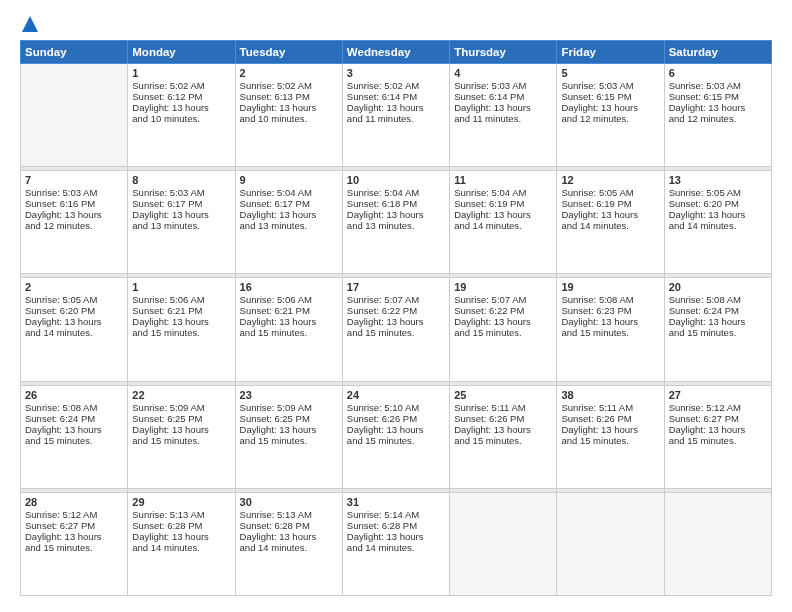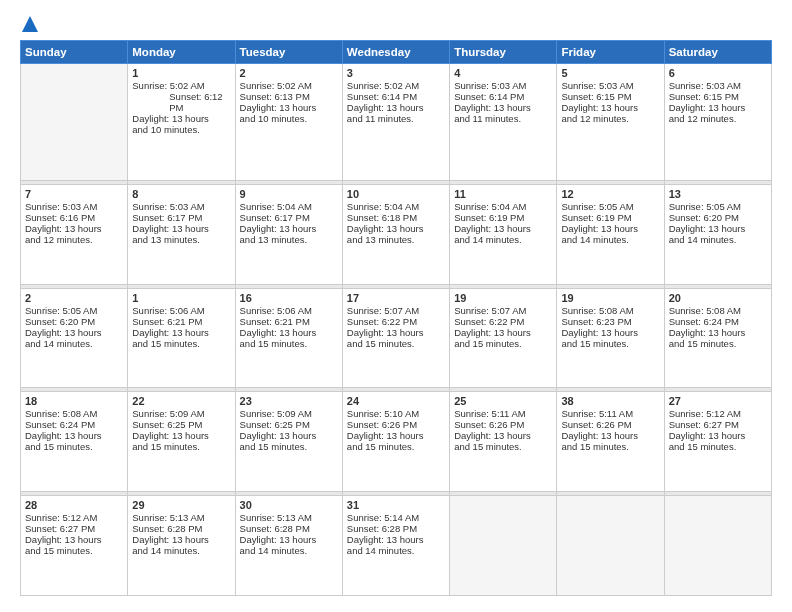--- a/index.html
+++ b/index.html
@@ -115,21 +115,21 @@
           <th>Friday</th>
           <th>Saturday</th>
         </tr>
     </thead>
     <tbody id="calendar-body">
     <tr>
           <td class="empty"></td>
           <td>
             <span class="day-num">1</span>
             <span style="display: block;">Sunrise: 5:02 AM</span>
-            <span style="display: block; margin-left: 37px;">Sunset: 6:12 PM</span>
+            <span style="display: block;">Sunset: 6:12 PM</span>
             <span style="display: block;">Daylight: 13 hours</span>
             <span style="display: block;">and 10 minutes.</span>
           </td>
           <td>
             <span class="day-num">2</span>
             <span style="display: block;">Sunrise: 5:02 AM</span>
             <span style="display: block;">Sunset: 6:13 PM</span>
             <span style="display: block;">Daylight: 13 hours</span>
             <span style="display: block;">and 10 minutes.</span>
           </td>
@@ -286,21 +286,21 @@
           <td></td>
           <td></td>
           <td></td>
           <td></td>
           <td></td>
           <td></td>
           <td></td>
         </tr>
         <tr>
           <td>
-            <span class="day-num">18</span>
+            <span class="day-num">26</span>
             <span style="display: block;">Sunrise: 5:08 AM</span>
             <span style="display: block;">Sunset: 6:24 PM</span>
             <span style="display: block;">Daylight: 13 hours</span>
             <span style="display: block;">and 15 minutes.</span>
           </td>
           <td>
             <span class="day-num">22</span>
             <span style="display: block;">Sunrise: 5:09 AM</span>
             <span style="display: block;">Sunset: 6:25 PM</span>
             <span style="display: block;">Daylight: 13 hours</span>

